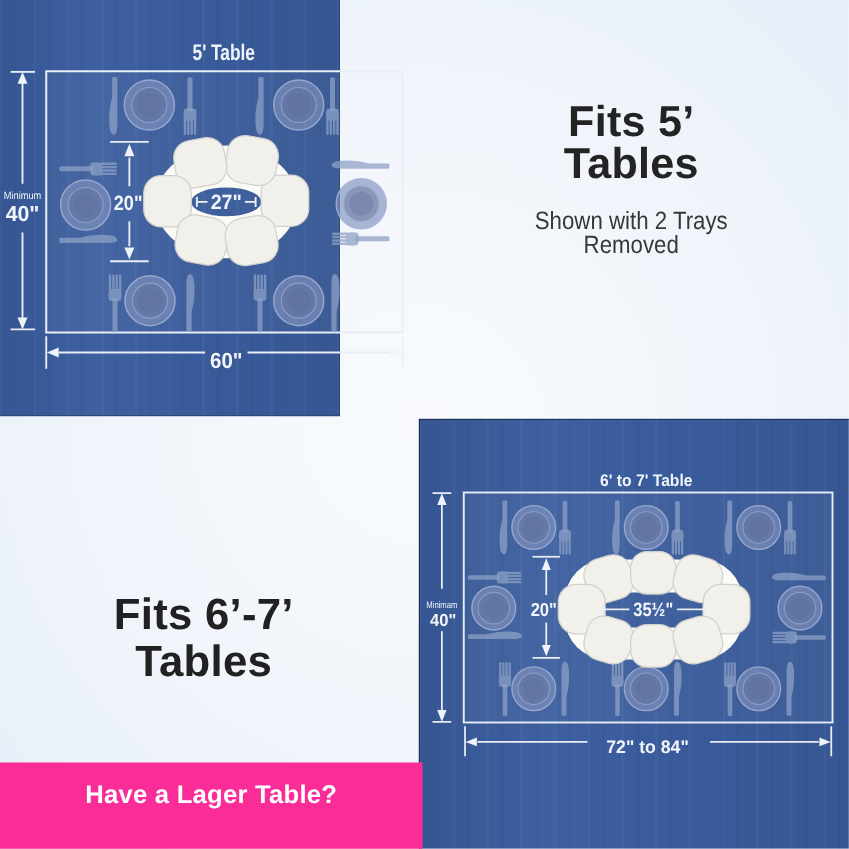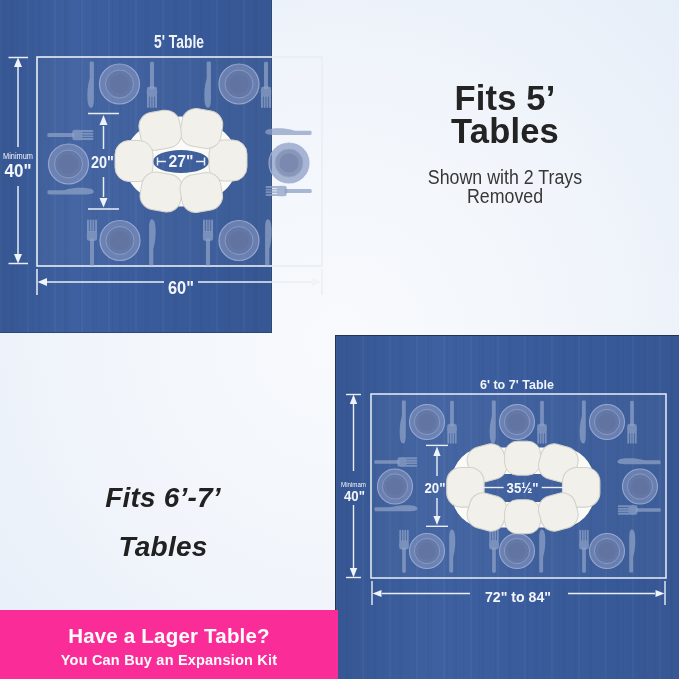--- a/index.html
+++ b/index.html
@@ -10,21 +10,21 @@
   background-image:
     repeating-linear-gradient(90deg, rgba(255,255,255,0.03) 0 2px, rgba(255,255,255,0) 2px 11px, rgba(0,0,0,0.028) 11px 14px, rgba(255,255,255,0) 14px 27px),
     repeating-linear-gradient(90deg, rgba(0,0,0,0.028) 0 1px, rgba(255,255,255,0) 1px 16px),
     linear-gradient(90deg, rgba(0,0,0,0.07) 0%, rgba(255,255,255,0.02) 28%, rgba(0,0,0,0.02) 55%, rgba(0,0,0,0.07) 100%);}
 #tl{left:0;top:0;width:272px;height:333px;box-shadow:inset -1px -1px 0 #2C4876;}
 #br{left:335px;top:335px;width:364px;height:344px;box-shadow:inset 1px 1px 0 #223450;}
 #trtext{position:absolute;left:340px;top:0;width:330px;text-align:center;color:#232323;}
 #trtext .h{font-size:34.5px;font-weight:bold;line-height:33px;letter-spacing:0.2px;}
 #trtext .s{transform:scaleX(0.89);transform-origin:50% 0;font-size:20px;font-weight:normal;color:#373737;line-height:19px;margin-top:20px;}
 #bltext{position:absolute;left:0;top:473px;width:326px;text-align:center;color:#212121;}
-#bltext .h{font-size:28px;font-weight:bold;line-height:49px;letter-spacing:0.2px;font-style:italic;}
+#bltext .h{font-size:35px;font-weight:bold;line-height:38px;letter-spacing:0.2px;}
 #banner{position:absolute;left:0;top:610px;width:338px;height:83px;background:#FA2D98;color:#ffffff;text-align:center;}
 #banner .b1{font-size:20.5px;font-weight:bold;line-height:19px;margin-top:16px;letter-spacing:0.2px;}
 #banner .b2{font-size:14.5px;font-weight:bold;line-height:15px;margin-top:8px;letter-spacing:0.2px;}
 svg text{font-family:"Liberation Sans",sans-serif;}
 </style>
 </head>
 <body>
 <div id="stage">
 
 <div id="tl" class="wood">
@@ -281,15 +281,14 @@
 </g>
 <text x="187.6" y="157.5" font-size="15.5" font-weight="bold" fill="#F2F5FB" text-anchor="middle" textLength="32" lengthAdjust="spacingAndGlyphs">35½"</text>
 </svg>
 
 </div>
 
 <div id="banner">
 
   <div class="b1">Have a Lager Table?</div>
 
-  <div class="b2">You Can Buy an Expansion Kit</div>
 </div>
 </div>
 
 </body></html>

